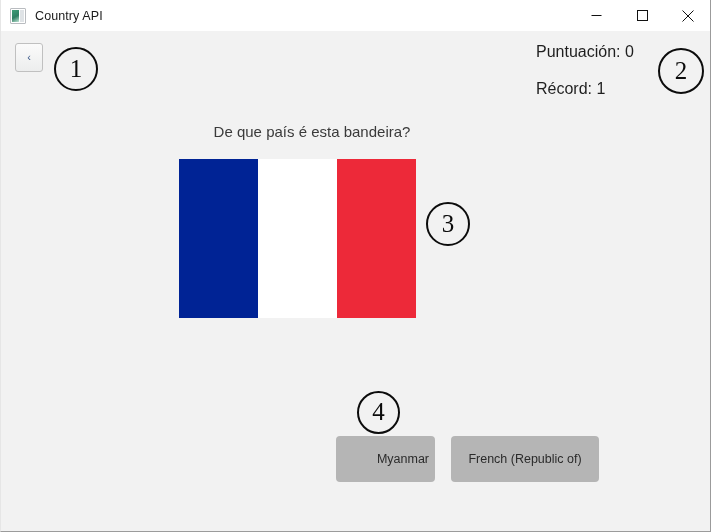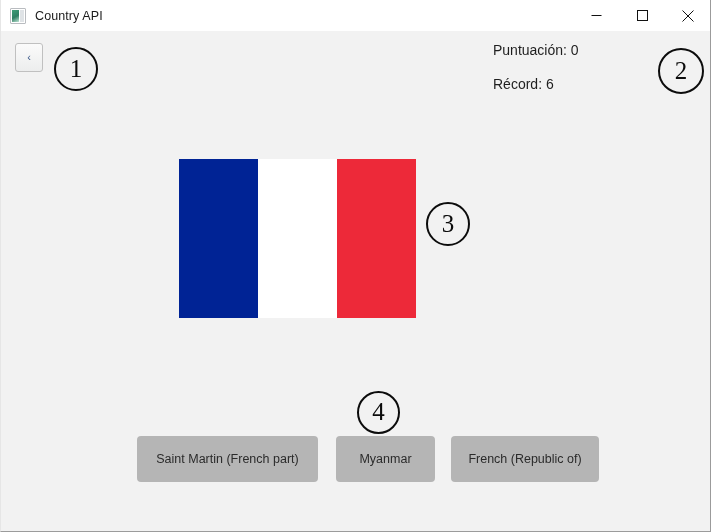--- a/index.html
+++ b/index.html
@@ -124,24 +124,25 @@
 
   
   #score-panel {
     position: absolute;
     right: 98px;
     top: 12px;
     text-align: left;
     width: 120px;
   }
   .score-line {
-    font-size: 14px;
+    font-size: 16px;
     color: #1f1f1f;
     line-height: 1.1;
     white-space: nowrap;
+    margin-left: 43px;
   }
   #record-line { margin-top: 19px; }
 
   
   #question-text {
     position: absolute;
     left: 0;
     top: 92px;
     width: 622px;
     text-align: center;
@@ -182,21 +183,21 @@
     font-family: "Liberation Sans", sans-serif;
     font-size: 12.5px;
     color: #2b2b2b;
     padding: 0 6px;
     cursor: default;
     white-space: nowrap;
     overflow: hidden;
     text-overflow: ellipsis;
   }
   #answer-0 { left: 0px;   width: 181px; }
-  #answer-1 { left: 199px; width: 99px;  }
+  #answer-1 { left: 199px; width: 99px; text-align: right;  }
   #answer-2 { left: 314px; width: 148px; }
 
   
   .annotation {
     position: absolute;
     border: 2.5px solid #0c0c0c;
     border-radius: 50%;
     background: transparent;
     display: flex;
     align-items: center;
@@ -249,32 +250,32 @@
   </div>
 
   <div id="client-area">
 
     <button id="back-button">
       <span class="chev">‹</span>
     </button>
 
     <div id="score-panel">
       <div class="score-line">Puntuación: 0</div>
-      <div class="score-line" id="record-line">Récord: 6</div>
-    </div>
-
+      <div class="score-line" id="record-line">Récord: 1</div>
+    </div>
+
+    <div id="question-text">De que país é esta bandeira?</div>
 
     <div id="flag-image">
       <div class="flag-band blue" style="background: rgb(0, 35, 149);"></div>
       <div class="flag-band white" style="background: rgb(255, 255, 255);"></div>
       <div class="flag-band red" style="background: rgb(237, 41, 57);"></div>
     </div>
 
     <div id="answers-row">
-      <button class="answer-button" id="answer-0">Saint Martin (French part)</button>
       <button class="answer-button" id="answer-1">Myanmar</button>
       <button class="answer-button" id="answer-2">French (Republic of)</button>
     </div>
   </div>
 
   <div class="annotation" id="annotation-1">
     <span>1</span>
   </div>
   <div class="annotation" id="annotation-2">
     <span>2</span>

